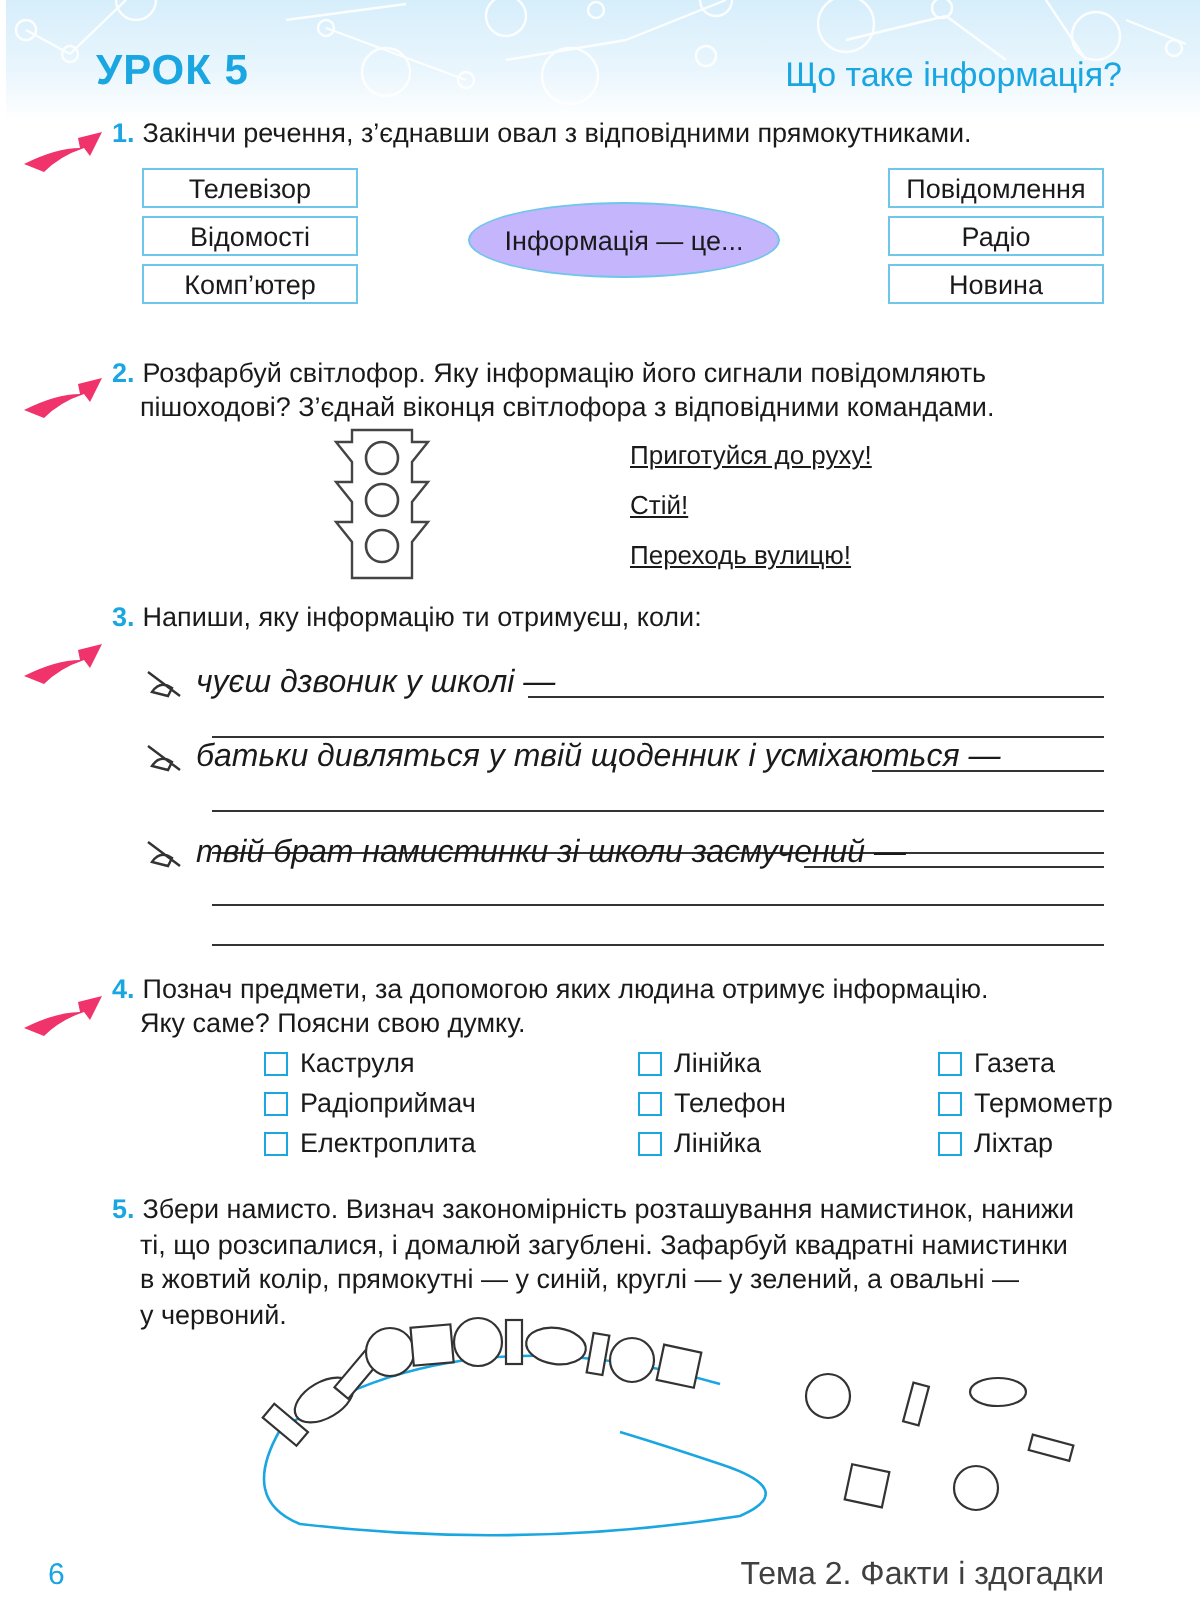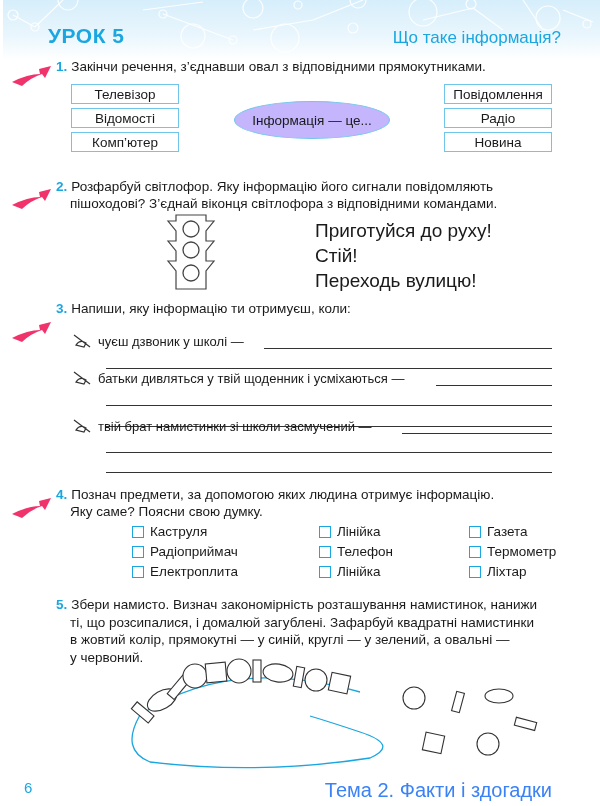--- a/index.html
+++ b/index.html
@@ -11,28 +11,28 @@
   .lesson{position:absolute;left:45px;top:24px;font-size:21px;font-weight:bold;color:#1aa6e0;letter-spacing:0.5px;}
   .topic{position:absolute;right:42px;top:28px;font-size:17px;color:#1aa6e0;}
   .task{position:absolute;left:56px;font-size:13.5px;line-height:17px;}
   .num{color:#1aa6e0;font-weight:bold;margin-right:4px;}
   .arrow{position:absolute;left:10px;width:42px;height:28px;}
   .box{position:absolute;width:108px;height:20px;border:1.5px solid #6fc6ea;font-size:13.5px;
        display:flex;align-items:center;justify-content:center;box-sizing:border-box;background:#fff;}
   .oval{position:absolute;left:234px;top:101px;width:156px;height:38px;border-radius:50%;
         background:#c4b5fd;border:1.5px solid #6fc6ea;box-sizing:border-box;font-size:13.5px;
         display:flex;align-items:center;justify-content:center;}
-  .cmd{position:absolute;left:315px;font-size:19px;}
-  .line-item{position:absolute;font-size:13px;display:flex;align-items:center;}
+  .cmd{position:absolute;left:315px;font-size:13px;text-decoration:underline;}
+  .line-item{position:absolute;font-size:16px;display:flex;align-items:center;font-style:italic;}
   .pencil{width:20px;height:16px;margin-right:6px;}
   .rule{position:absolute;height:0;border-bottom:1px solid #333;}
   .chk{position:absolute;font-size:13.5px;display:flex;align-items:center;padding-left:40px;}
   .chk .sq{width:10px;height:10px;border:1.5px solid #1aa6e0;margin-right:6px;}
   .pageno{position:absolute;left:24px;top:779px;font-size:15px;color:#1aa6e0;}
-  .footer-topic{position:absolute;right:48px;top:779px;font-size:20px;color:#3b82f6;}
+  .footer-topic{position:absolute;right:48px;top:779px;font-size:16px;color:#404040;}
 </style>
 </head>
 <body>
 
 <div class="header">
   <svg width="600" height="60">
     <g stroke="#ffffff" stroke-width="1.2" fill="none" opacity="0.9">
       <line x1="10" y1="15" x2="32" y2="27"></line>
         <line x1="32" y1="27" x2="60" y2="0"></line>
       <line x1="140" y1="10" x2="200" y2="2"></line>

